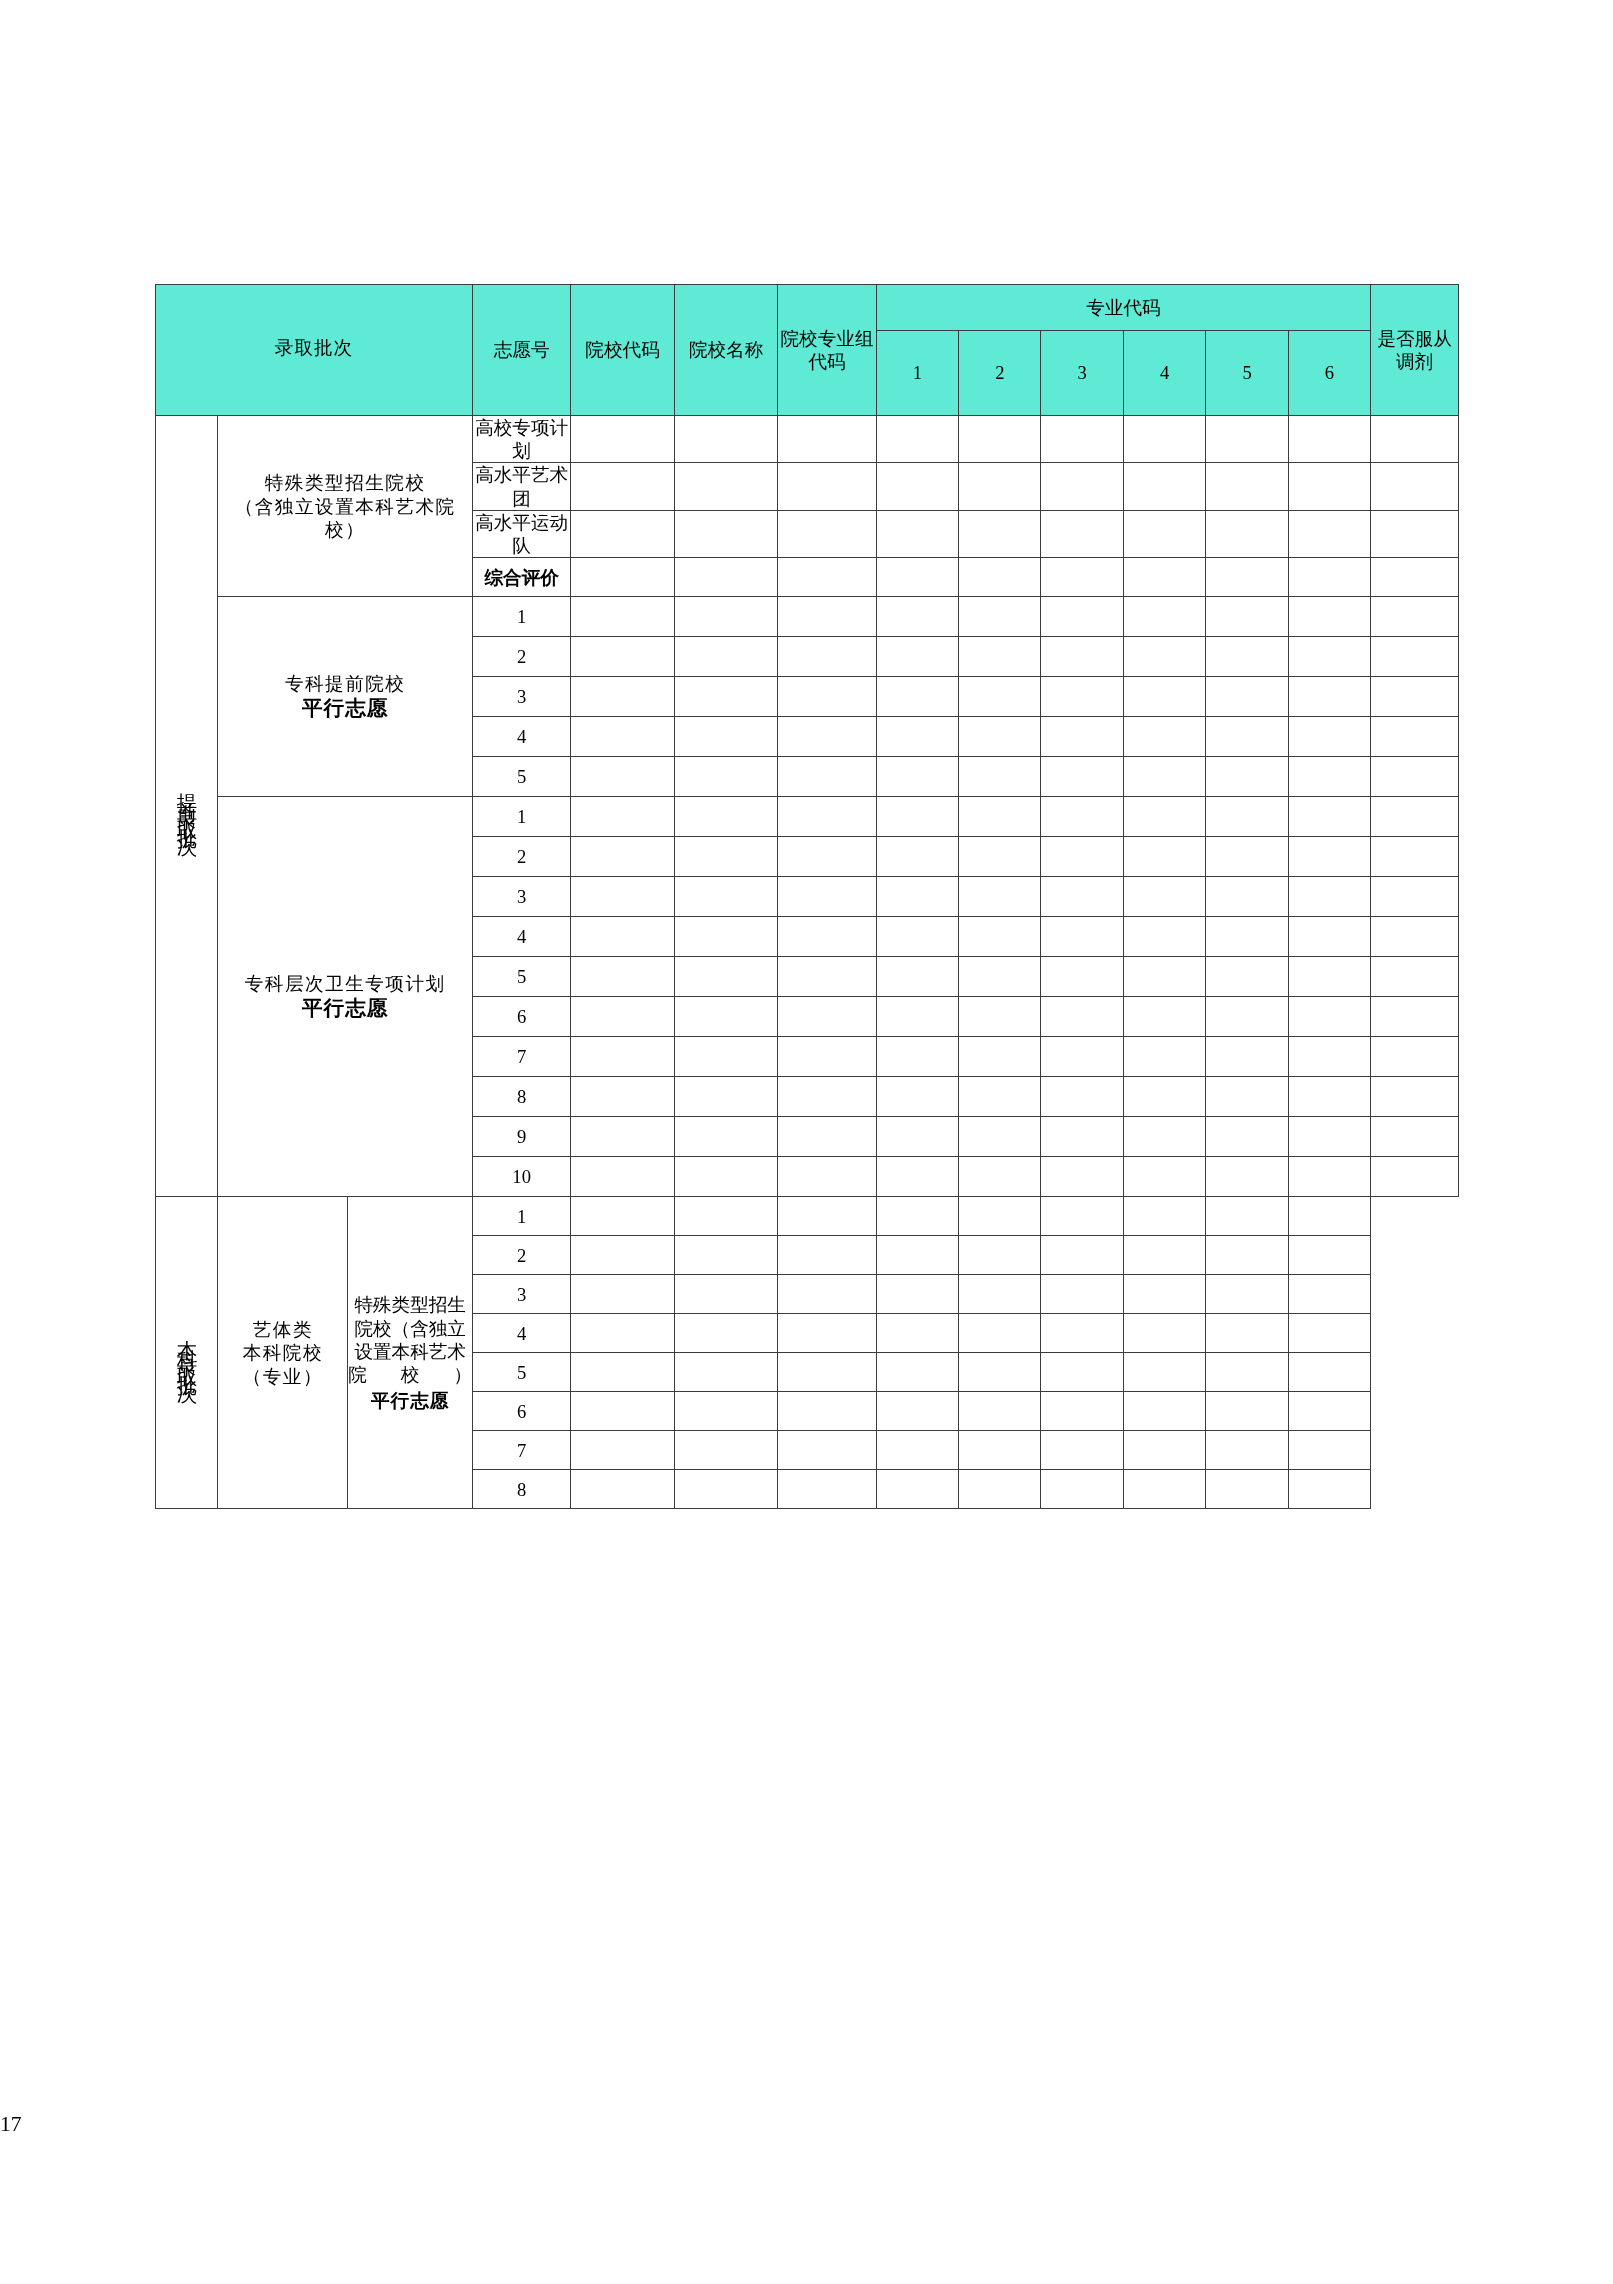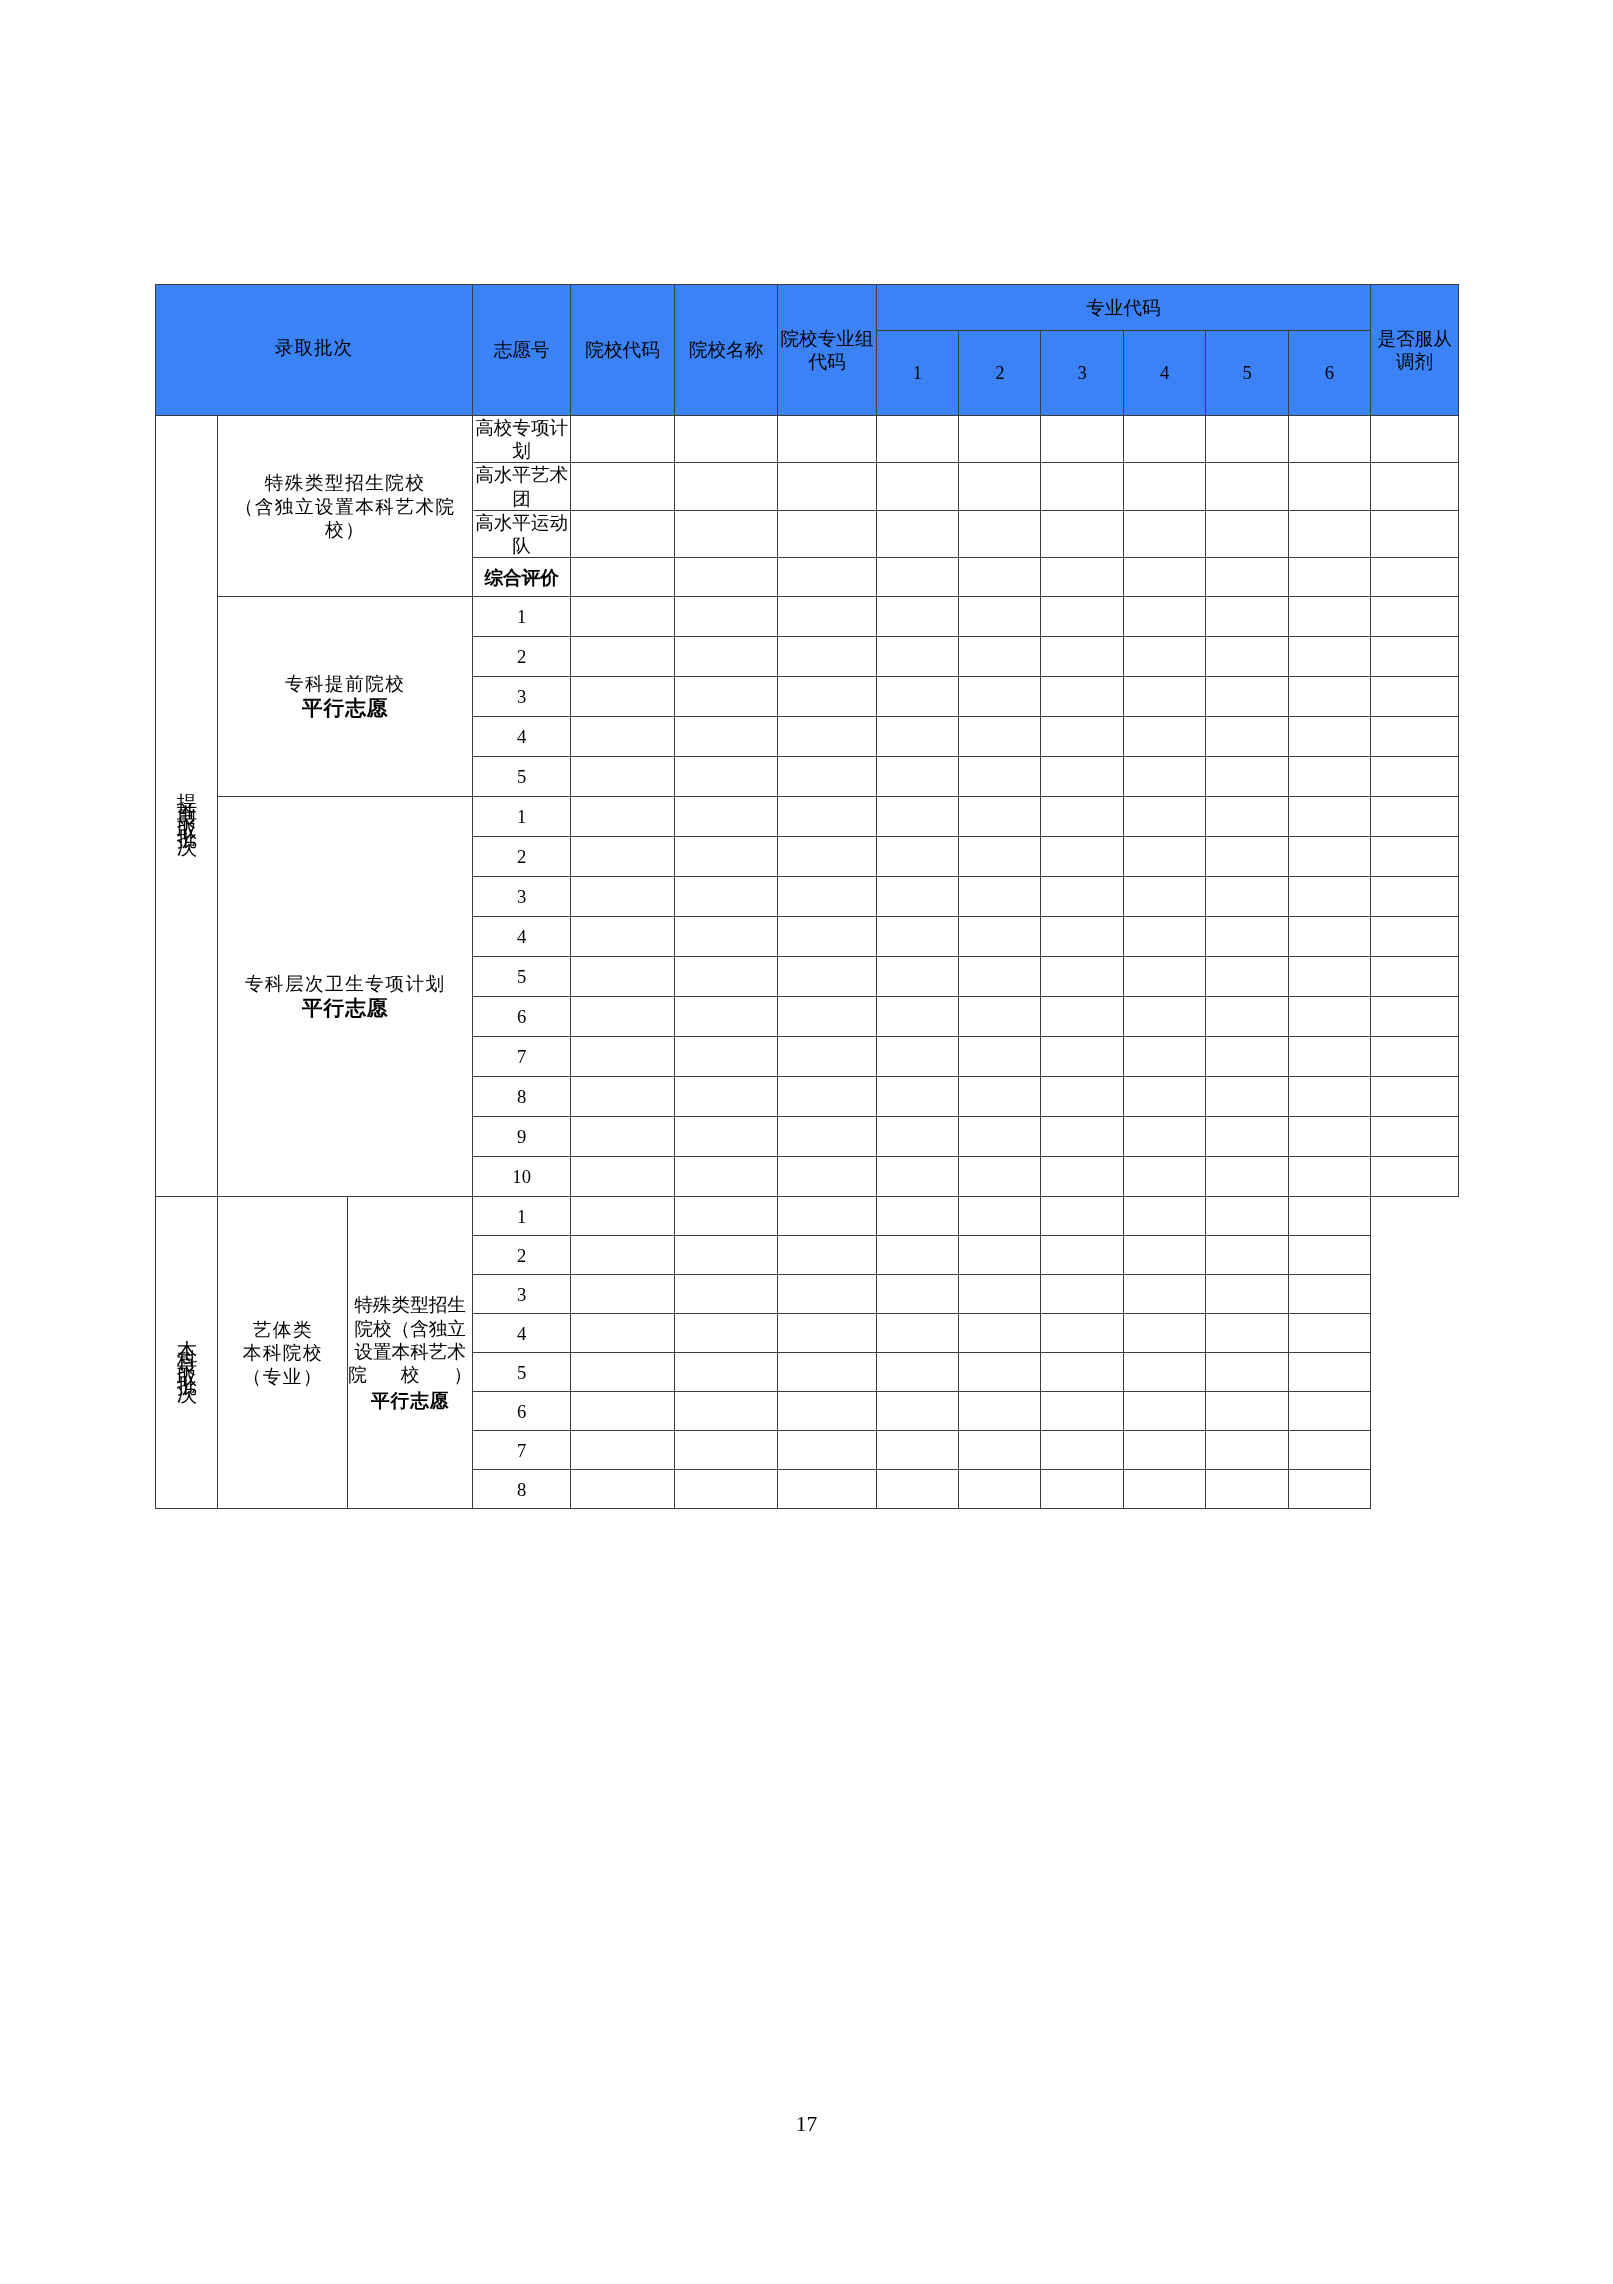--- a/index.html
+++ b/index.html
@@ -36,21 +36,21 @@
     border: 1.4px solid #3c3c3c;
     padding: 0;
     text-align: center;
     vertical-align: middle;
     font-weight: normal;
     font-size: 18.6px;
     line-height: 1.25;
     color: #000;
   }
   thead td {
-    background: #3b82f6;
+    background: #5eead4;
   }
   .hdr-main {
     font-size: 21.6px;
     letter-spacing: 1px;
     font-family: Liberation Mono, monospace;
   }
   .hdr-sm {
     font-size: 20.6px;
     line-height: 1.3;
   }
@@ -110,21 +110,21 @@
     text-align-last: center;
     letter-spacing: 1px;
     padding-top: 2.9px;
   }
   .blank { }
   .page-number {
     position: absolute;
     width: 1613px;
     top: 2112px;
     left: 0;
-    text-align: center;
+    text-align: left;
     font-size: 21.6px;
     font-family: "Liberation Serif", serif;
   }
 </style>
 </head>
 <body>
 
 <div class="page">
 
   <div class="table-wrap">

